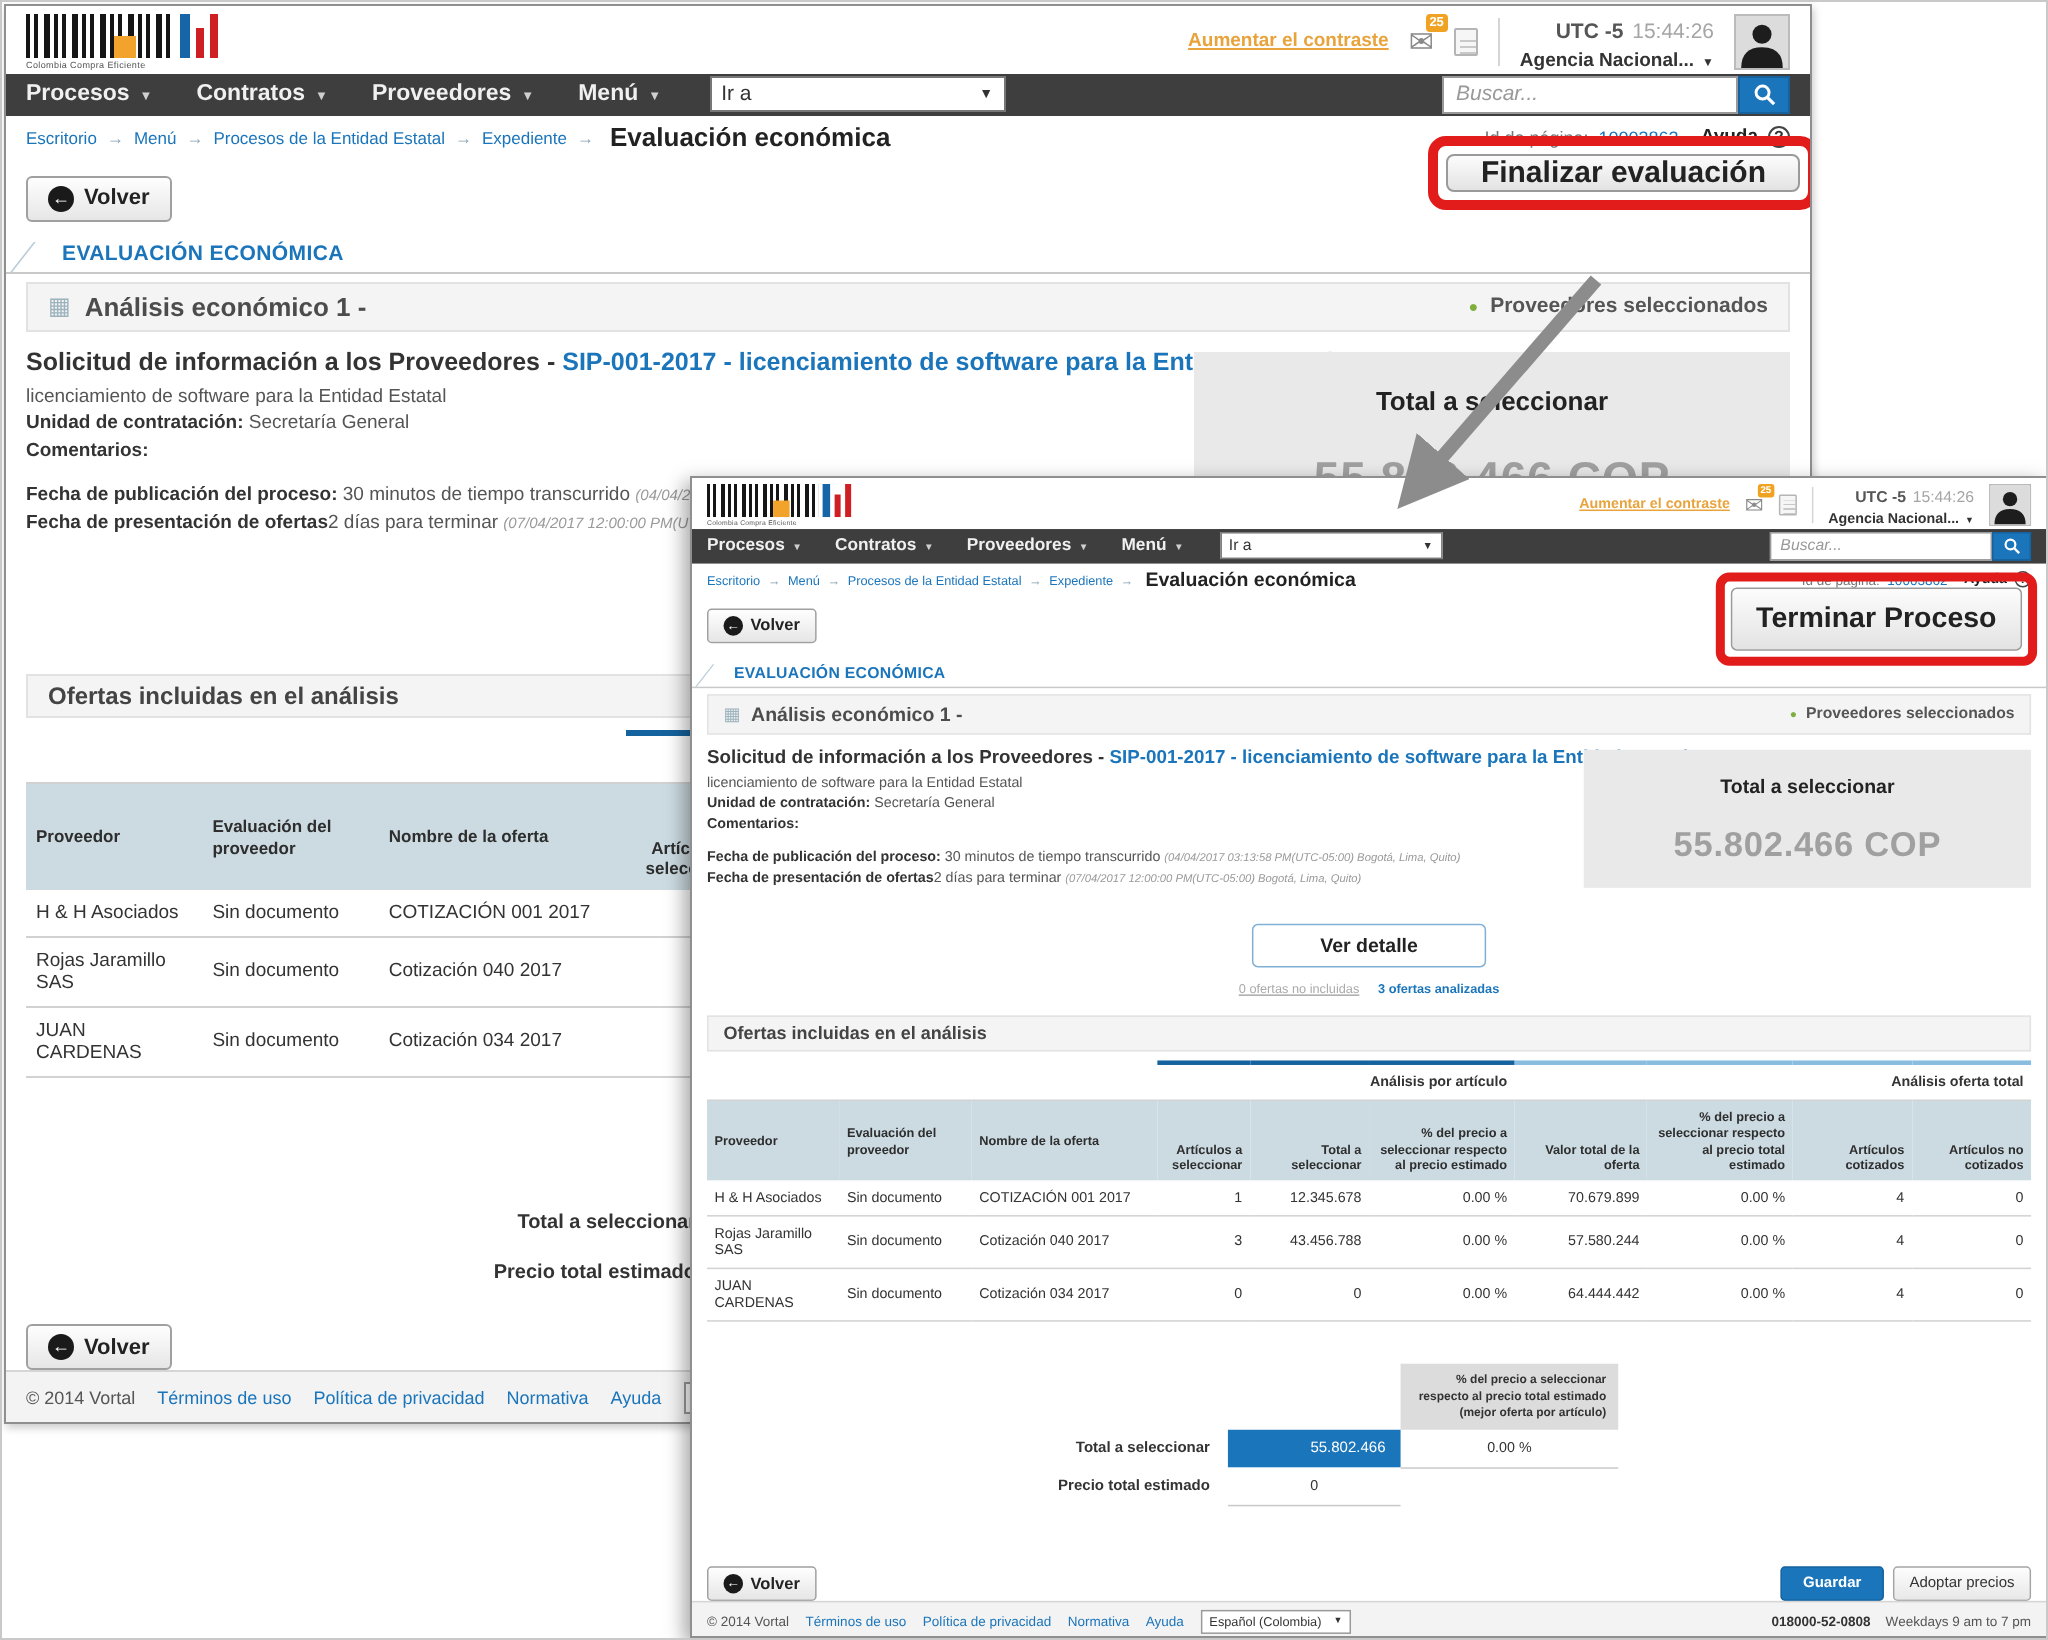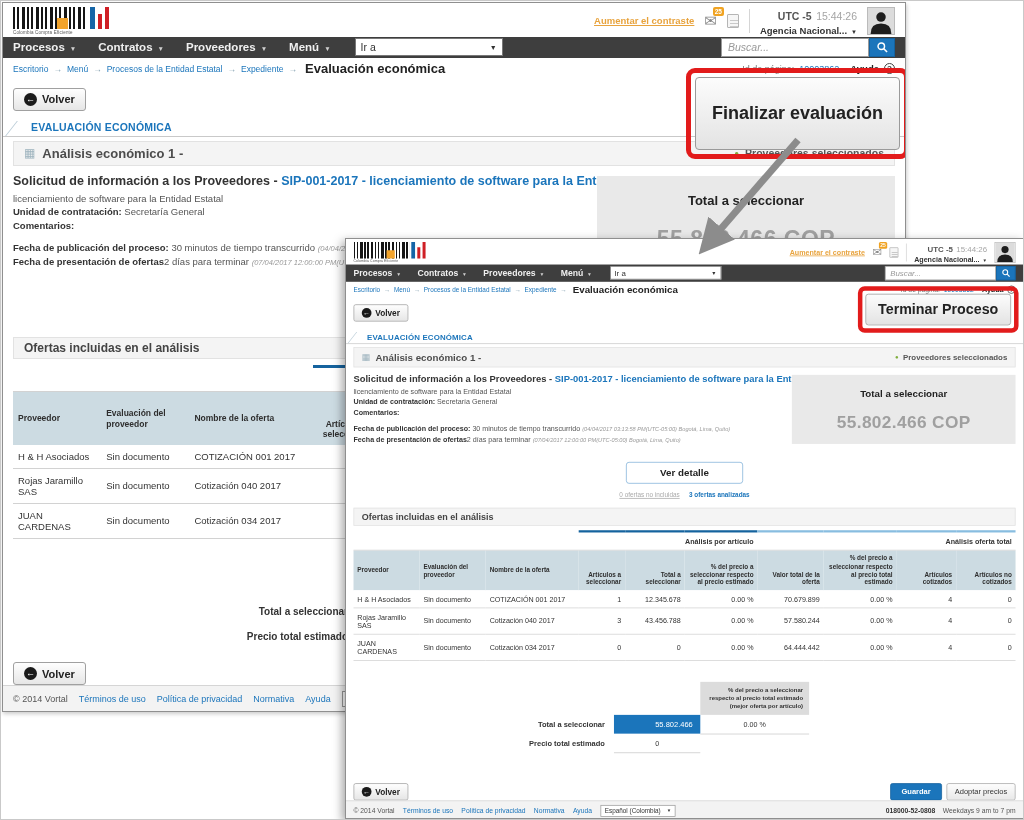--- a/index.html
+++ b/index.html
@@ -63,22 +63,22 @@
   .help-circle { width:11px; height:11px; border:1px solid #444; border-radius:50%; font-size:8px; font-weight:bold;
     line-height:10px; text-align:center; color:#333; cursor:pointer; }
 
   
   .toolbar { position:relative; height:42px; padding:8px 10px 0; }
   .volver-btn { display:inline-flex; align-items:center; gap:5px; padding:4px 10px;
     background:linear-gradient(#fefefe,#e6e6e6); border:1px solid #a0a0a0; border-radius:3px;
     font-size:11px; font-weight:bold; color:#222; cursor:pointer; }
   .back-circle { width:13px; height:13px; background:#1a1a1a; color:#fff; border-radius:50%; font-size:9px; line-height:13px; text-align:center; }
   .action-frame { position:absolute; right:-4px; top:-12px; border:5px solid #e21b1b; border-radius:9px; padding:4px; z-index:5; }
-  .action-btn { display:block; padding:25px 16px; background:linear-gradient(#fcfcfc,#e3e3e3);
-    border:1px solid #9a9a9a; border-radius:4px; font-size:18px; font-weight:bold; color:#222; cursor:pointer; white-space:nowrap;
+  .action-btn { display:block; padding:0 16px; background:linear-gradient(#fcfcfc,#e3e3e3);
+    border:1px solid #9a9a9a; border-radius:4px; font-size:15px; font-weight:bold; color:#222; cursor:pointer; white-space:nowrap;
     font-family:"Liberation Sans",sans-serif; }
   #win-1 .action-frame { right:6px; top:-16px; border-width:6px; }
   #win-1 .action-btn { font-size:19px; padding:9px 16px; }
 
   
   .tabrow { position:relative; height:20px; border-bottom:1px solid #c9c9c9; margin-top:2px; }
   .tab-slant { position:absolute; left:8px; bottom:0; width:14px; height:15px; border-left:1px solid #b9cbd6; transform:skewX(-38deg); }
   .tab-label { position:absolute; left:28px; bottom:3px; font-size:10.5px; font-weight:bold; color:#1b75bb; letter-spacing:.2px; cursor:pointer; }
 
   

